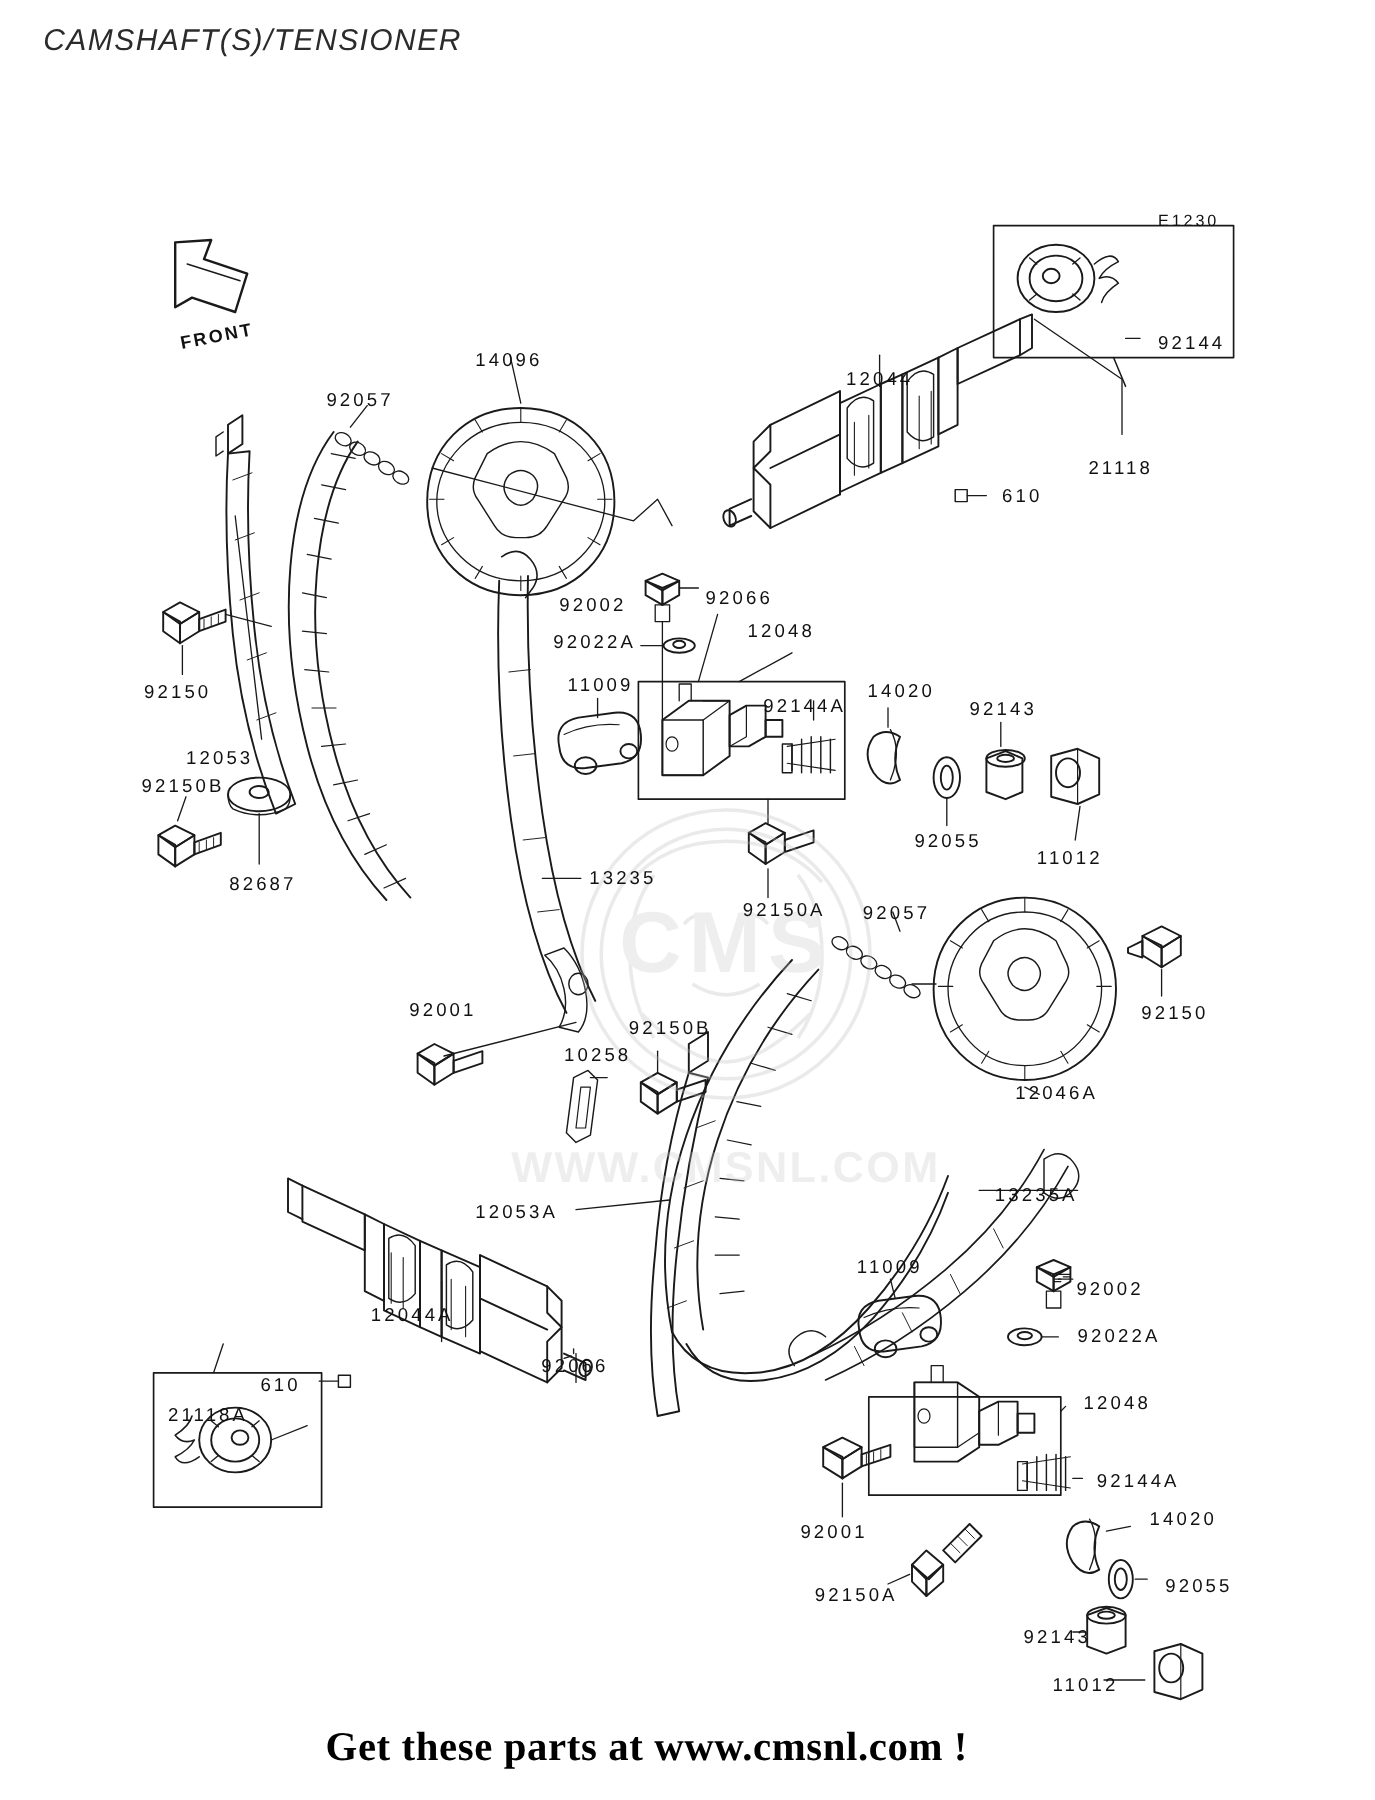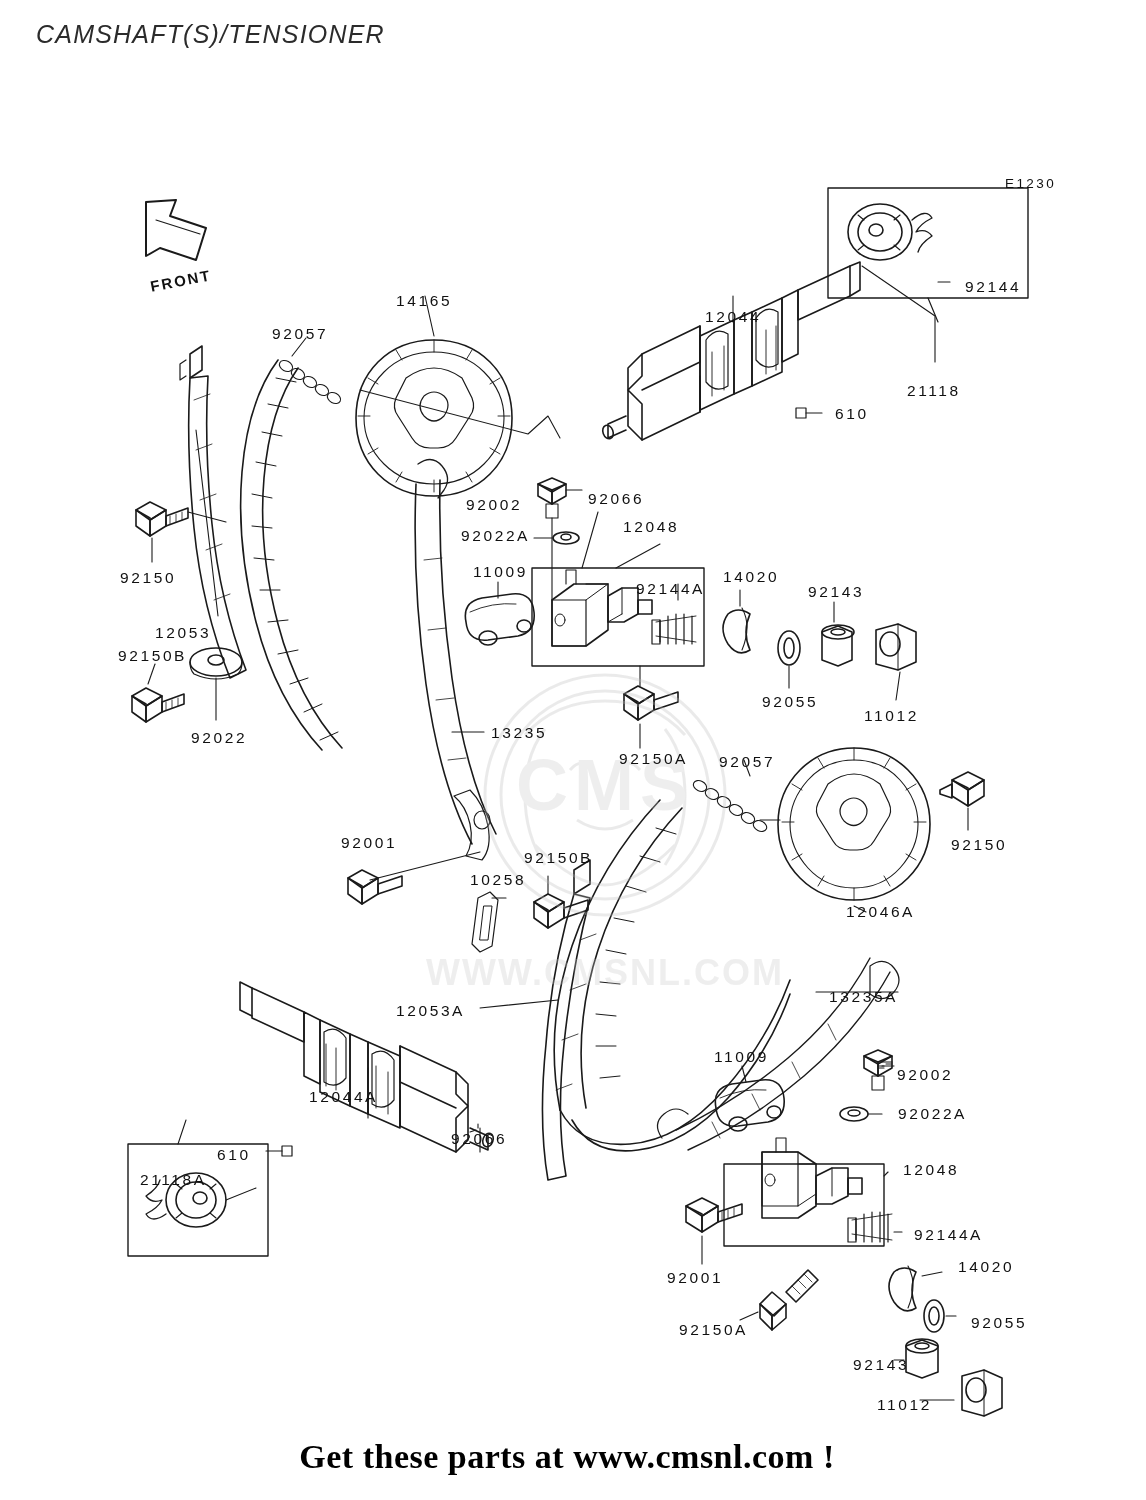--- a/index.html
+++ b/index.html
@@ -57,21 +57,20 @@
     position: absolute;
     left: 0;
     top: 1438px;
     width: 1078px;
     text-align: center;
     font-family: "Liberation Serif", serif;
     font-weight: bold;
     font-size: 34px;
     color: #000000;
     letter-spacing: 0.5px;
-    margin-left: 28px;
   }
   #watermark {
     position: absolute;
     left: 395px;
     top: 555px;
     width: 420px;
     height: 430px;
     pointer-events: none;
     opacity: 0.30;
   }
@@ -527,42 +526,42 @@
       <path d="M140 230 q40 40 70 40 q30 0 70 -40"></path>
       <path d="M175 155 q12 -14 24 0 M221 155 q12 -14 24 0"></path>
       <path d="M182 205 q28 18 56 0"></path>
     </g>
     <text x="210" y="195" text-anchor="middle" font-family="'Liberation Sans', sans-serif" font-size="72" font-weight="bold" fill="#c9c9c9" letter-spacing="6">CMS</text>
     <text x="210" y="370" text-anchor="middle" font-family="'Liberation Sans', sans-serif" font-size="36" font-weight="bold" fill="#c9c9c9" letter-spacing="2">WWW.CMSNL.COM</text>
   </svg>
 
   <div class="front-text">FRONT</div>
 
-  <div class="box-label" style="left:965px; top:116px;margin-left:40px;">E1230</div>
+  <div class="box-label" style="left:965px; top:116px;">E1230</div>
 
   <div class="part-label" style="left:272px; top:265px;">92057</div>
-  <div class="part-label" style="left:396px; top:232px;">14165</div>
+  <div class="part-label" style="left:396px; top:232px;">14096</div>
   <div class="part-label" style="left:705px; top:248px;">12044</div>
   <div class="part-label" style="left:965px; top:218px;">92144</div>
   <div class="part-label" style="left:907px; top:322px;">21118</div>
   <div class="part-label" style="left:835px; top:345px;">610</div>
   <div class="part-label" style="left:588px; top:430px;">92066</div>
   <div class="part-label" style="left:466px; top:436px;">92002</div>
   <div class="part-label" style="left:461px; top:467px;">92022A</div>
   <div class="part-label" style="left:623px; top:458px;">12048</div>
   <div class="part-label" style="left:473px; top:503px;">11009</div>
   <div class="part-label" style="left:636px; top:520px;">92144A</div>
   <div class="part-label" style="left:723px; top:508px;">14020</div>
   <div class="part-label" style="left:808px; top:523px;">92143</div>
   <div class="part-label" style="left:762px; top:633px;">92055</div>
   <div class="part-label" style="left:864px; top:647px;">11012</div>
   <div class="part-label" style="left:120px; top:509px;">92150</div>
   <div class="part-label" style="left:155px; top:564px;">12053</div>
   <div class="part-label" style="left:118px; top:587px;">92150B</div>
-  <div class="part-label" style="left:191px; top:669px;">92022</div>
+  <div class="part-label" style="left:191px; top:669px;">82687</div>
   <div class="part-label" style="left:491px; top:664px;">13235</div>
   <div class="part-label" style="left:619px; top:690px;">92150A</div>
   <div class="part-label" style="left:719px; top:693px;">92057</div>
   <div class="part-label" style="left:951px; top:776px;">92150</div>
   <div class="part-label" style="left:846px; top:843px;">12046A</div>
   <div class="part-label" style="left:341px; top:774px;">92001</div>
   <div class="part-label" style="left:524px; top:789px;">92150B</div>
   <div class="part-label" style="left:470px; top:811px;">10258</div>
   <div class="part-label" style="left:396px; top:942px;">12053A</div>
   <div class="part-label" style="left:829px; top:928px;">13235A</div>

